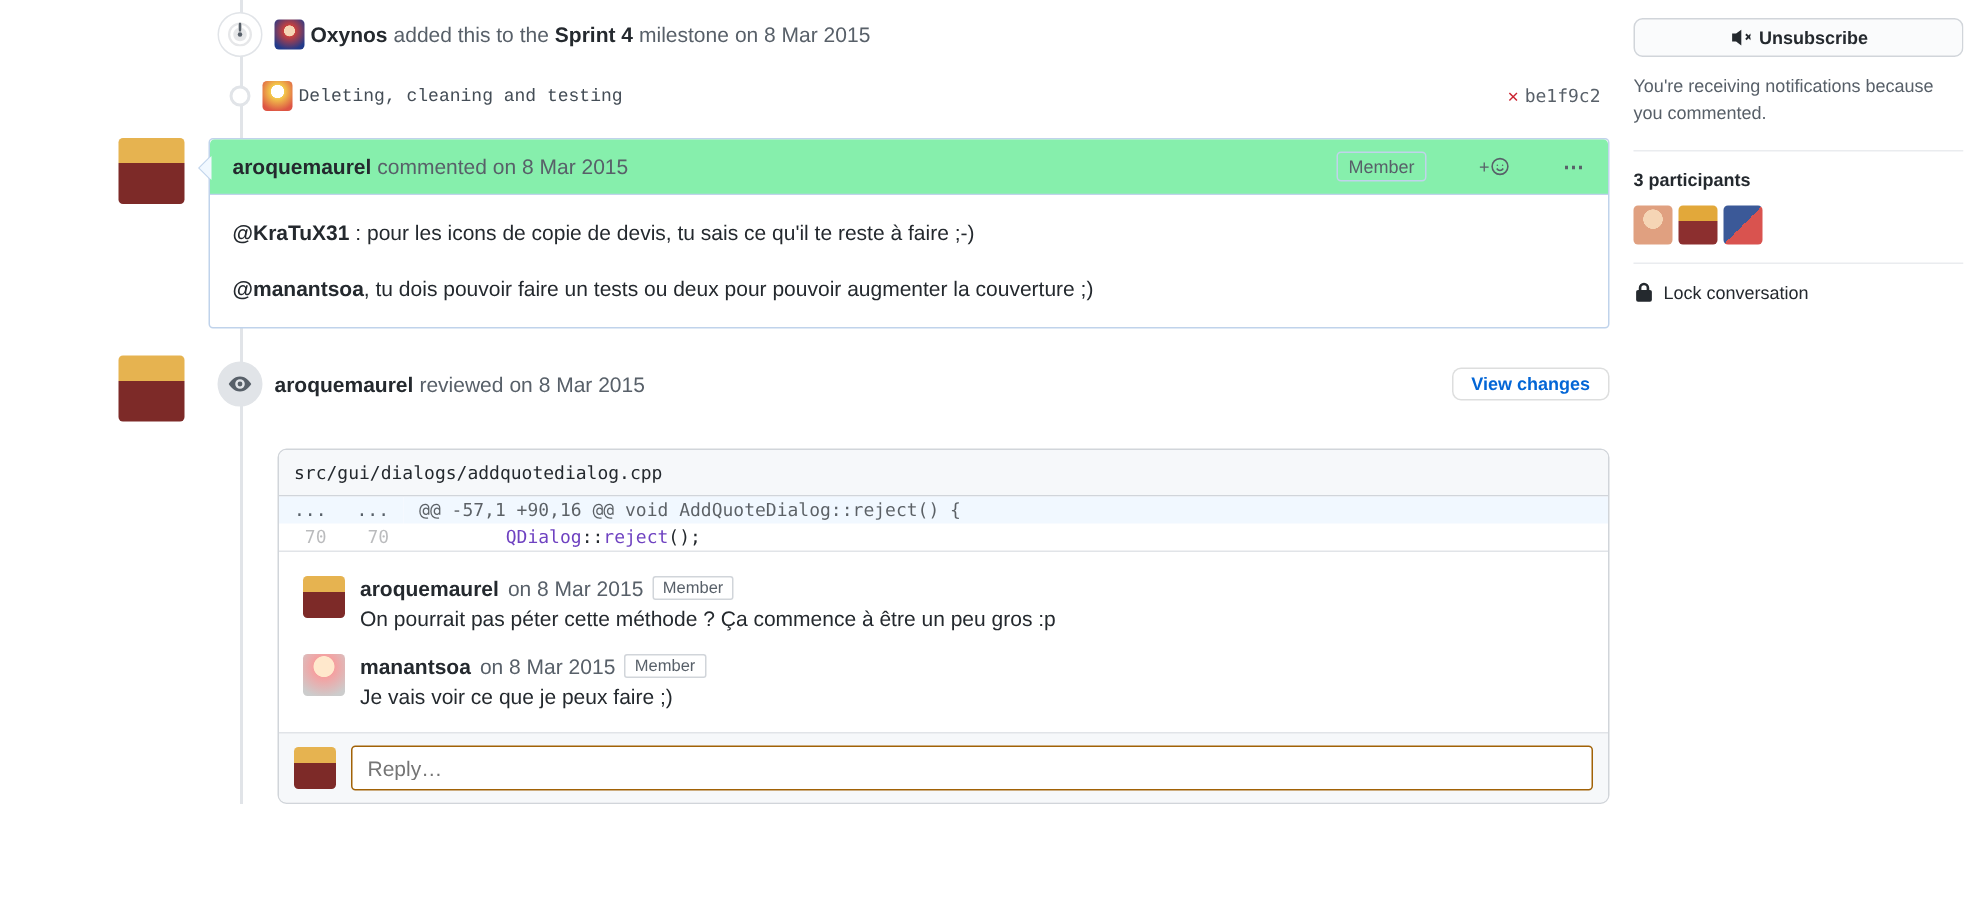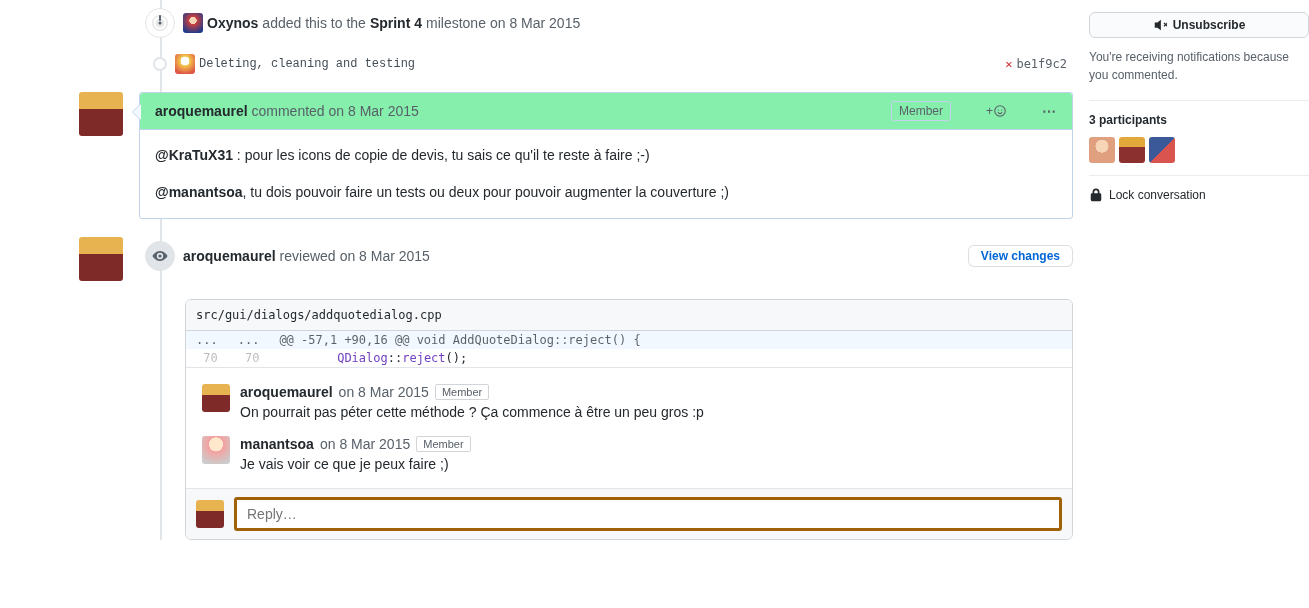--- a/index.html
+++ b/index.html
@@ -51,21 +51,21 @@
   .tok-class { color: #6f42c1; }
   .tok-punc { color: #24292e; }
   .diff-comments { border-top: 1px solid #e1e4e8; padding: 8px 16px; }
   .diff-comment { display: flex; padding: 8px 0; }
   .dc-avatar { width: 28px; height: 28px; border-radius: 3px; background: #999; margin-right: 10px; flex-shrink: 0; }
   .dc-body { flex: 1; }
   .dc-header { display: flex; align-items: center; gap: 6px; margin-bottom: 4px; }
   .mini-badge { border: 1px solid #d1d5da; font-size: 11px; padding: 1px 6px; border-radius: 2px; color: #586069; font-weight:500; }
   .dc-text { color: #24292e; }
   .reply-row { background: #f6f8fa; border-top: 1px solid #e1e4e8; padding: 8px 10px; display: flex; align-items: center; }
-  .reply-input { flex: 1; border: 3px solid #a16207; border-radius: 3px; padding: 6px 10px; background: #fff; color: #586069; font-size: 14px; font-family: inherit; }
+  .reply-input { flex: 1; border: 1px solid #a16207; border-radius: 3px; padding: 6px 10px; background: #fff; color: #586069; font-size: 14px; font-family: inherit; }
   .reply-avatar { width: 28px; height: 28px; border-radius: 3px; background:#999; margin-right: 10px; }
 
   
   .sb-btn { display: flex; align-items: center; justify-content: center; gap: 6px; border: 1px solid #d1d5da; background: #fafbfc; border-radius: 6px; padding: 5px 16px; font-size: 12px; font-weight: 600; color: #24292e; width: 100%; cursor: pointer; }
   .sb-note { color: #586069; font-size: 12px; margin-top: 10px; line-height: 1.5; padding-bottom: 16px; border-bottom: 1px solid #eaecef; }
   .sb-section { padding: 12px 0; border-bottom: 1px solid #eaecef; }
   .sb-heading { font-size: 12px; font-weight: 600; color: #24292e; margin-bottom: 10px; }
   .sb-avatars { display: flex; gap: 4px; }
   .sb-avatar { width: 26px; height: 26px; border-radius: 3px; }
   .sb-avatar.a1 { background: radial-gradient(circle at 50% 35%, #f5d5b5 30%, #e0a080 31%); }

